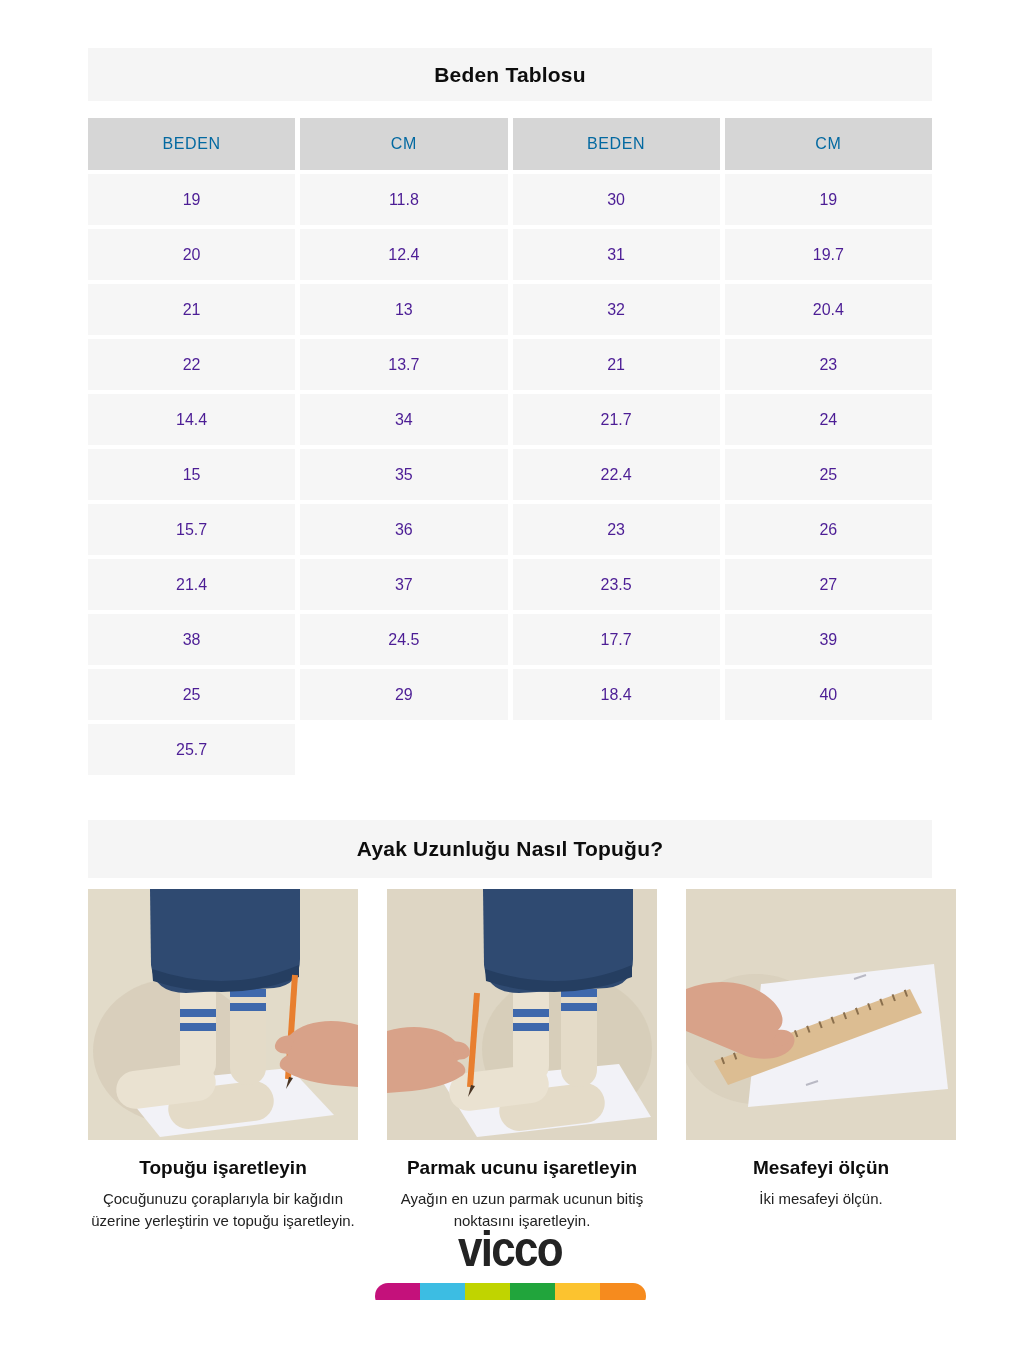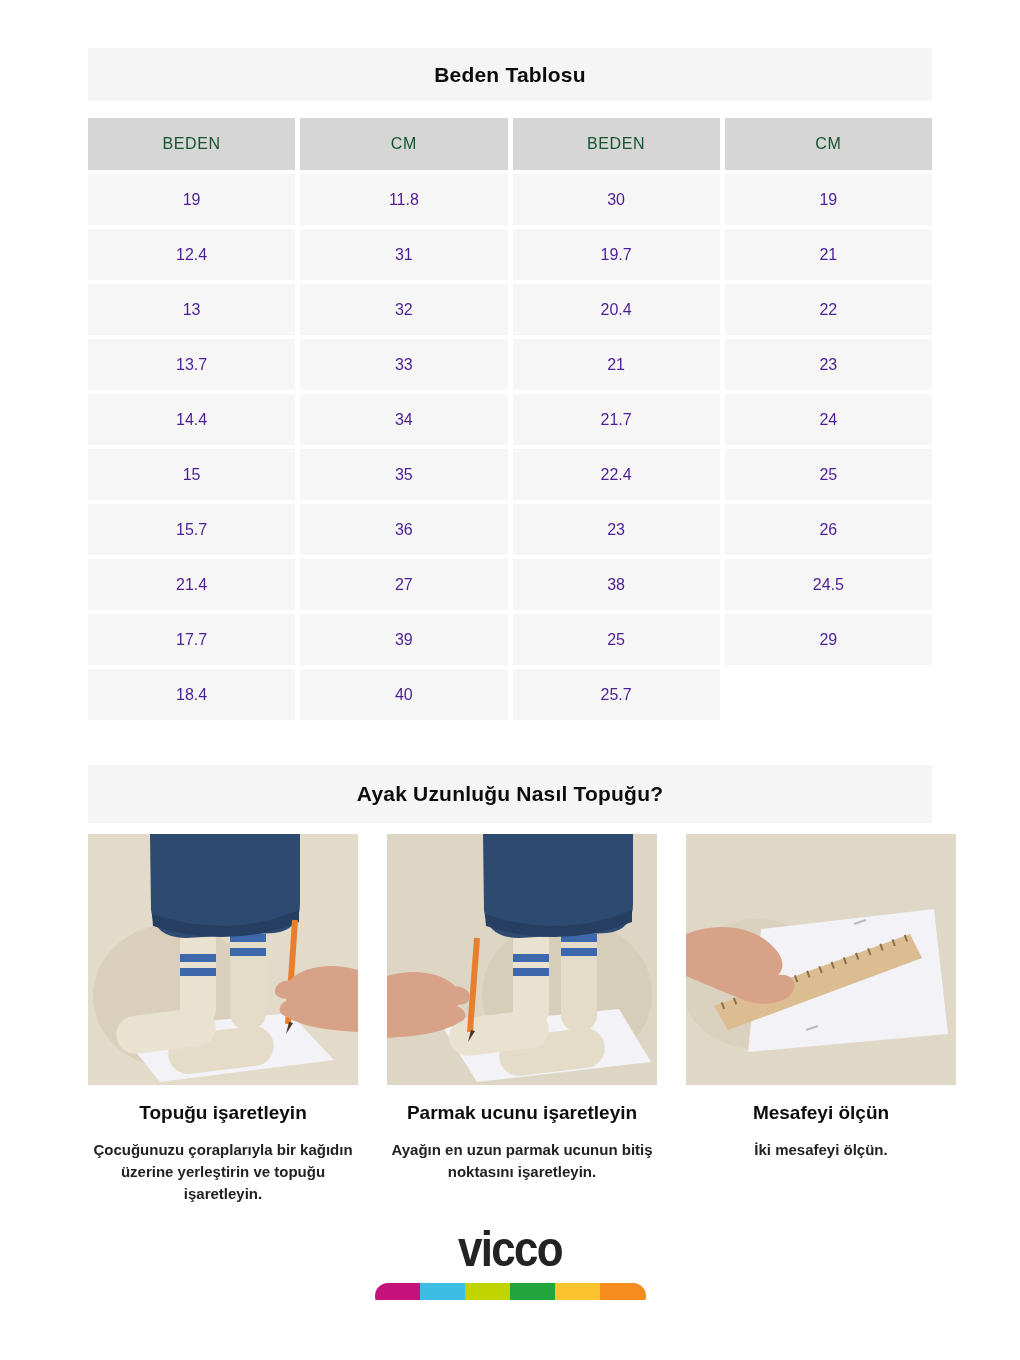--- a/index.html
+++ b/index.html
@@ -8,32 +8,32 @@
   .page { width:1020px; height:1300px; overflow:hidden; position:relative; }
   .content { width:844px; margin:0 auto; padding-top:48px; }
 
   .band { background:#f5f5f5; display:flex; align-items:center; justify-content:center; }
   .title-band { height:53px; }
   .band h1 { font-size:21px; font-weight:bold; color:#0d0d0d; letter-spacing:0.2px; }
 
   .size-table { margin-top:17px; display:grid; grid-template-columns:repeat(4,1fr);
                 column-gap:5px; row-gap:4px; }
   .size-table .th { background:#d6d6d6; height:52px; display:flex; align-items:center;
-                    justify-content:center; font-size:16px; color:#14532d; letter-spacing:0.6px; }
+                    justify-content:center; font-size:16px; color:#0369a1; letter-spacing:0.6px; }
   .size-table .td { background:#f6f6f6; height:51px; display:flex; align-items:center;
                     justify-content:center; font-size:16px; color:#4c1d95; }
 
   .section-band { margin-top:45px; height:58px; }
 
   .steps { margin-top:11px; display:flex; gap:29px; }
   .step { width:270px; }
   .photo { width:270px; height:251px; overflow:hidden; }
   .photo svg { display:block; }
   .step-title { margin-top:17px; text-align:center; font-size:19px; font-weight:bold; color:#0d0d0d; }
-  .step-desc { margin-top:15px; text-align:center; font-size:15px; line-height:1.45; color:#222222;font-weight:bold; }
+  .step-desc { margin-top:9px; text-align:center; font-size:15px; line-height:1.45; color:#222222; }
 
   .footer { position:absolute; left:0; right:0; bottom:-9px; text-align:center; }
   .logo { font-size:50px; font-weight:bold; color:#232323; letter-spacing:-2px;
           transform:scaleX(0.88); display:inline-block; line-height:1; }
   .color-bar { margin:9px auto 0; width:271px; height:26px; border-radius:13px;
                overflow:hidden; display:flex; }
   .color-bar .seg { flex:1; height:100%; }
 </style>
 </head>
 <body>
@@ -48,45 +48,47 @@
     <div class="size-table">
       <div class="th">BEDEN</div>
       <div class="th">CM</div>
       <div class="th">BEDEN</div>
       <div class="th">CM</div>
 
       <div class="td">19</div>
         <div class="td">11.8</div>
         <div class="td">30</div>
         <div class="td">19</div>
+      <div class="td">20</div>
         <div class="td">12.4</div>
         <div class="td">31</div>
         <div class="td">19.7</div>
       <div class="td">21</div>
         <div class="td">13</div>
         <div class="td">32</div>
         <div class="td">20.4</div>
       <div class="td">22</div>
         <div class="td">13.7</div>
-        <div class="td">33</div>
         <div class="td">21</div>
       <div class="td">23</div>
         <div class="td">14.4</div>
         <div class="td">34</div>
         <div class="td">21.7</div>
       <div class="td">24</div>
         <div class="td">15</div>
         <div class="td">35</div>
         <div class="td">22.4</div>
       <div class="td">25</div>
         <div class="td">15.7</div>
         <div class="td">36</div>
         <div class="td">23</div>
       <div class="td">26</div>
         <div class="td">21.4</div>
+        <div class="td">37</div>
+        <div class="td">23.5</div>
       <div class="td">27</div>
         <div class="td">38</div>
         <div class="td">24.5</div>
         <div class="td">17.7</div>
         <div class="td">39</div>
         <div class="td">25</div>
       <div class="td">29</div>
         <div class="td">18.4</div>
         <div class="td">40</div>
         <div class="td">25.7</div>

